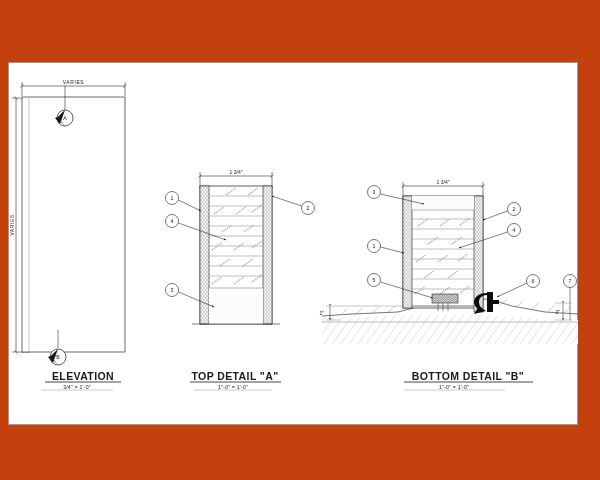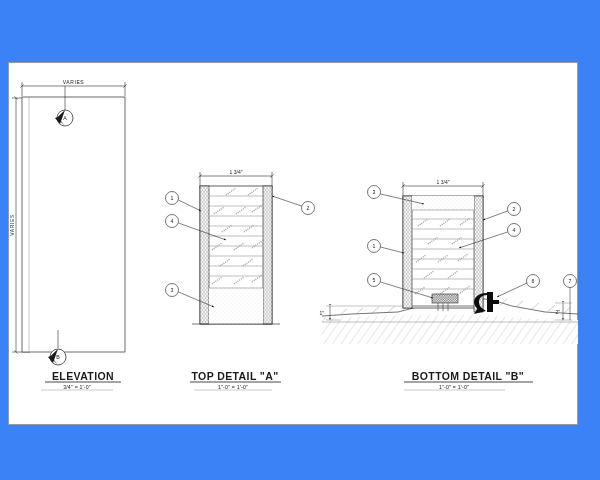--- a/index.html
+++ b/index.html
@@ -1,18 +1,18 @@
 <!DOCTYPE html>
 <html><head>
 <meta charset="utf-8">
 <style>
   html,body{margin:0;padding:0;background:#ffffff;}
   body{width:600px;height:480px;overflow:hidden;
        font-family:"Liberation Sans",sans-serif;color:#000;}
-  #sheet{position:relative;width:600px;height:480px;background:#3b82f6;text-decoration:underline;}
+  #sheet{position:relative;width:600px;height:480px;background:#c2410c;text-decoration:underline;}
   #frame{position:absolute;left:8px;top:62px;width:570px;height:363px;
          border:1px solid #9a9a9a;box-sizing:border-box;background:#fff;}
   svg{position:absolute;left:0;top:0;}
   .ttl{font-size:10.5px;letter-spacing:.4px;font-weight:bold;}
   .scl{font-size:5.2px;letter-spacing:.2px;}
   .dim{font-size:5px;}
   .bub{font-size:5.2px;}
   .vlbl{font-size:5px;letter-spacing:.6px;}
 </style>
 </head>

